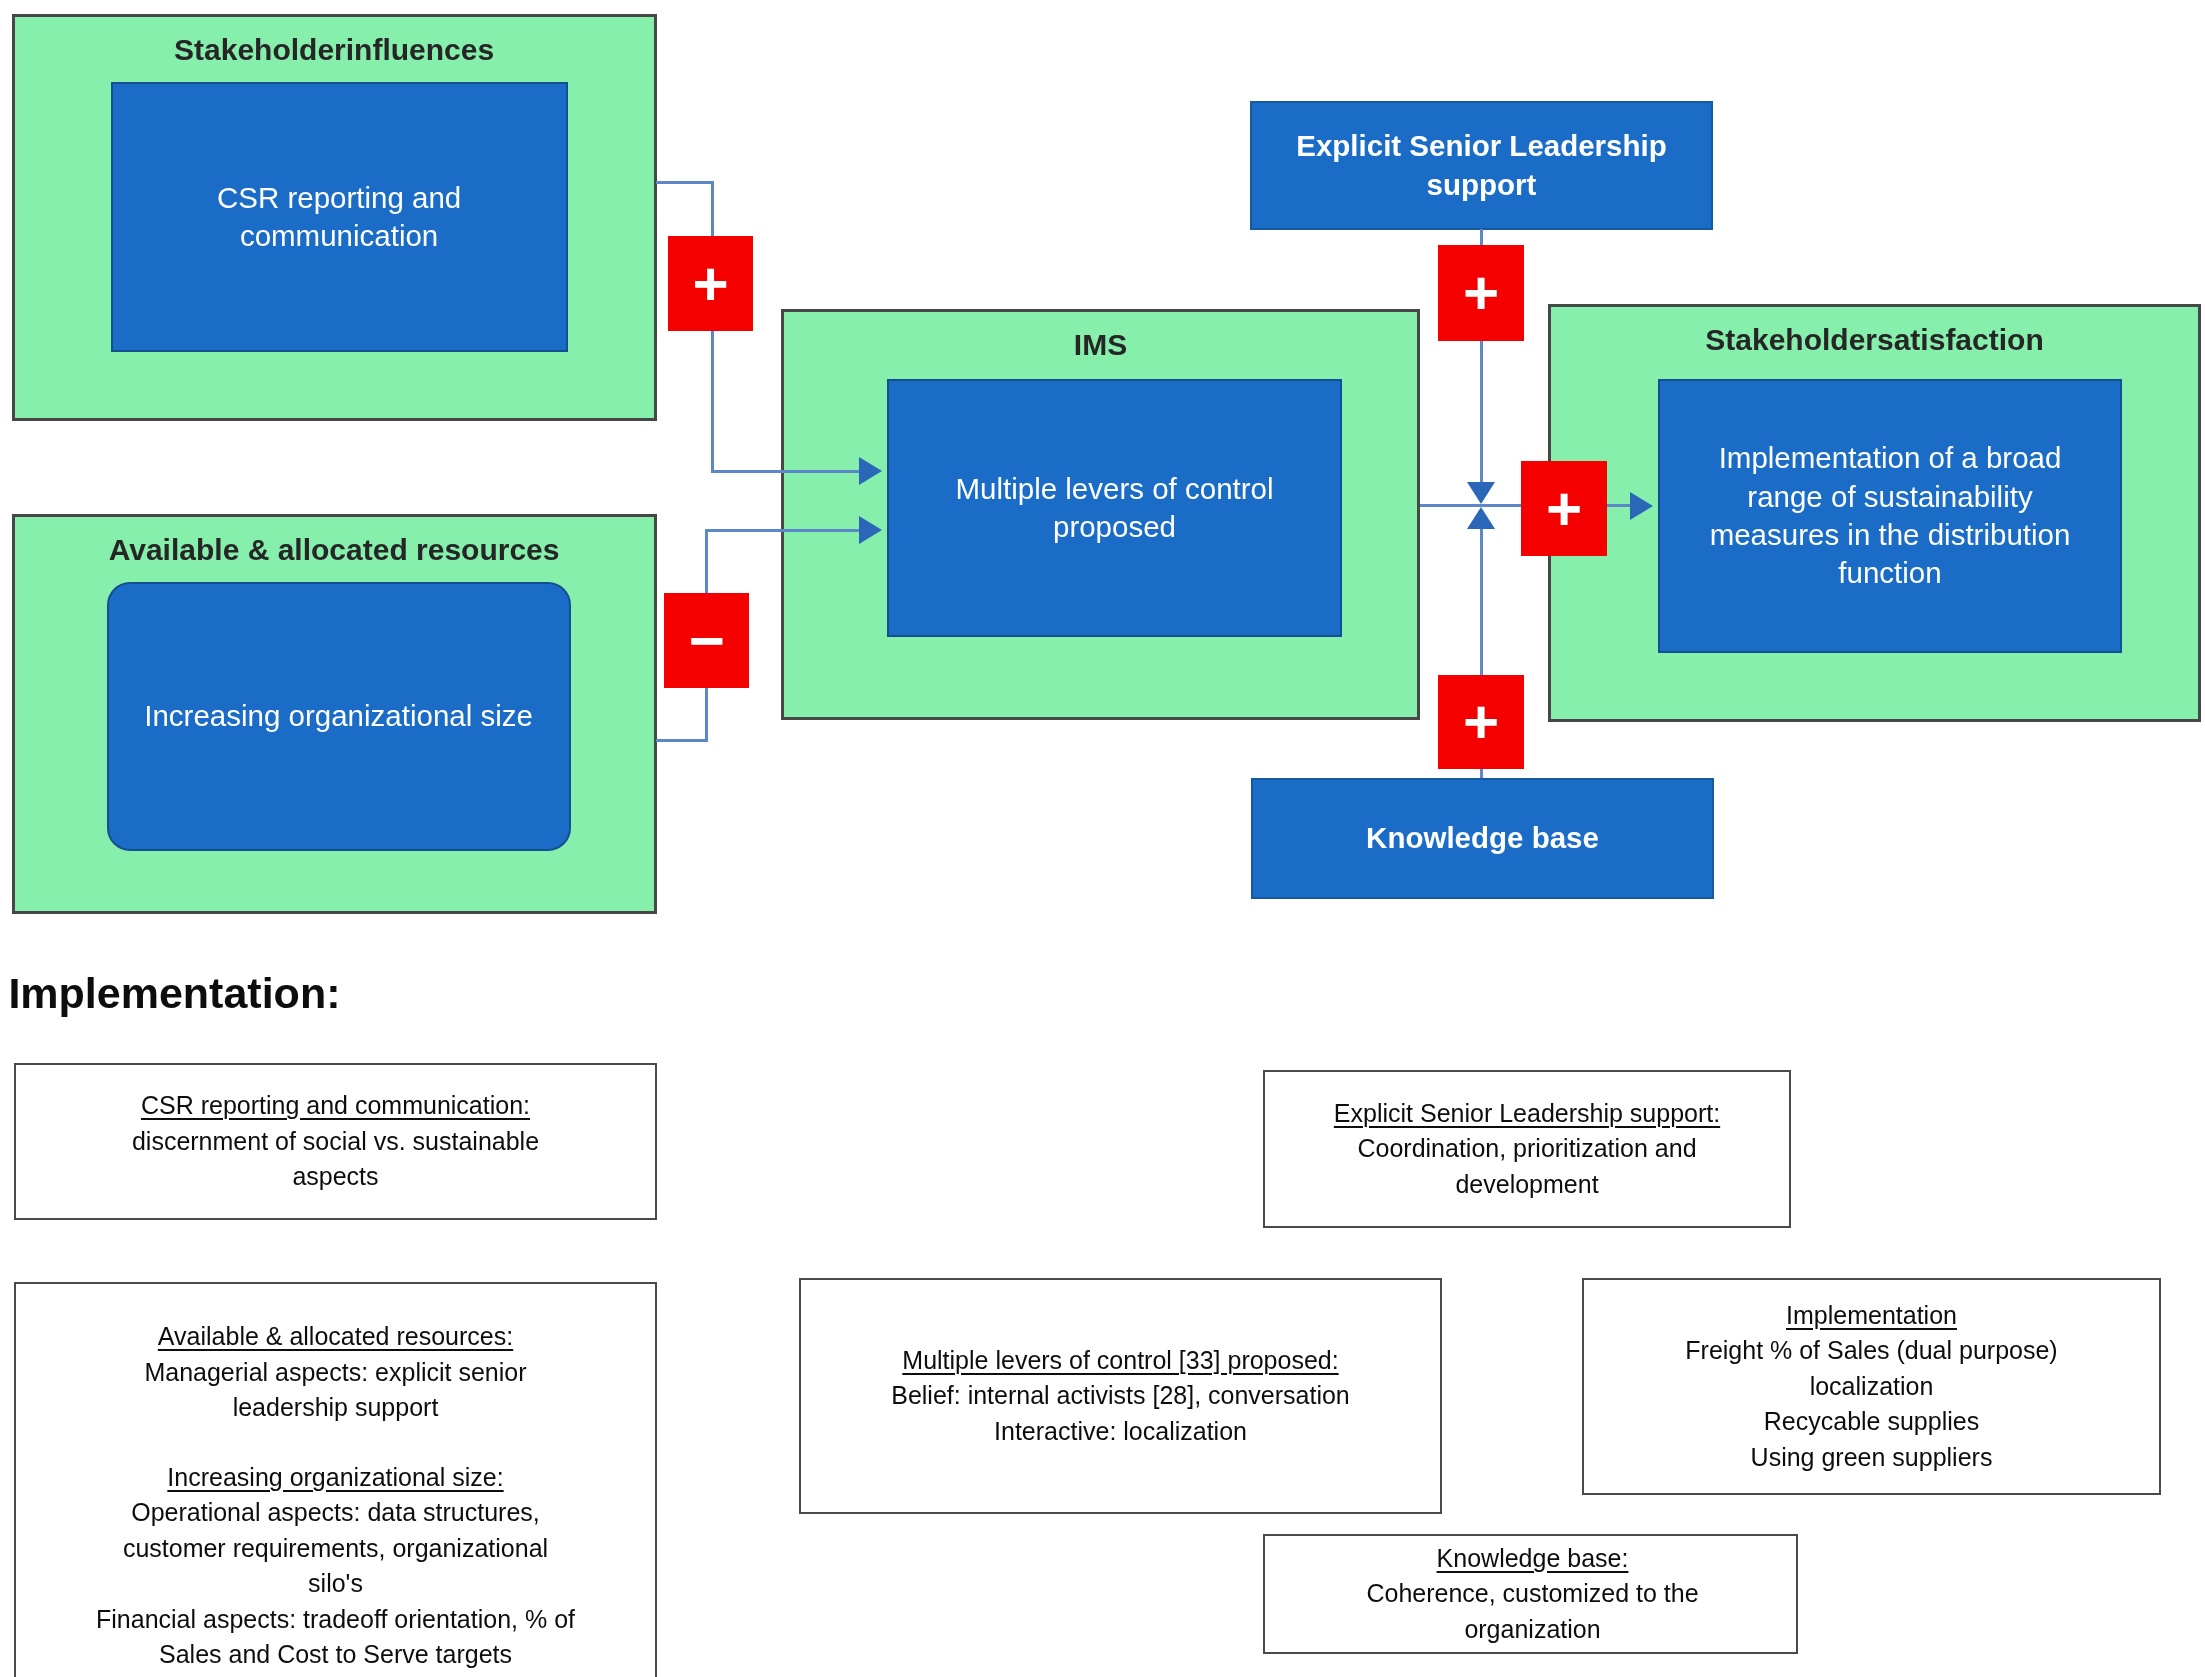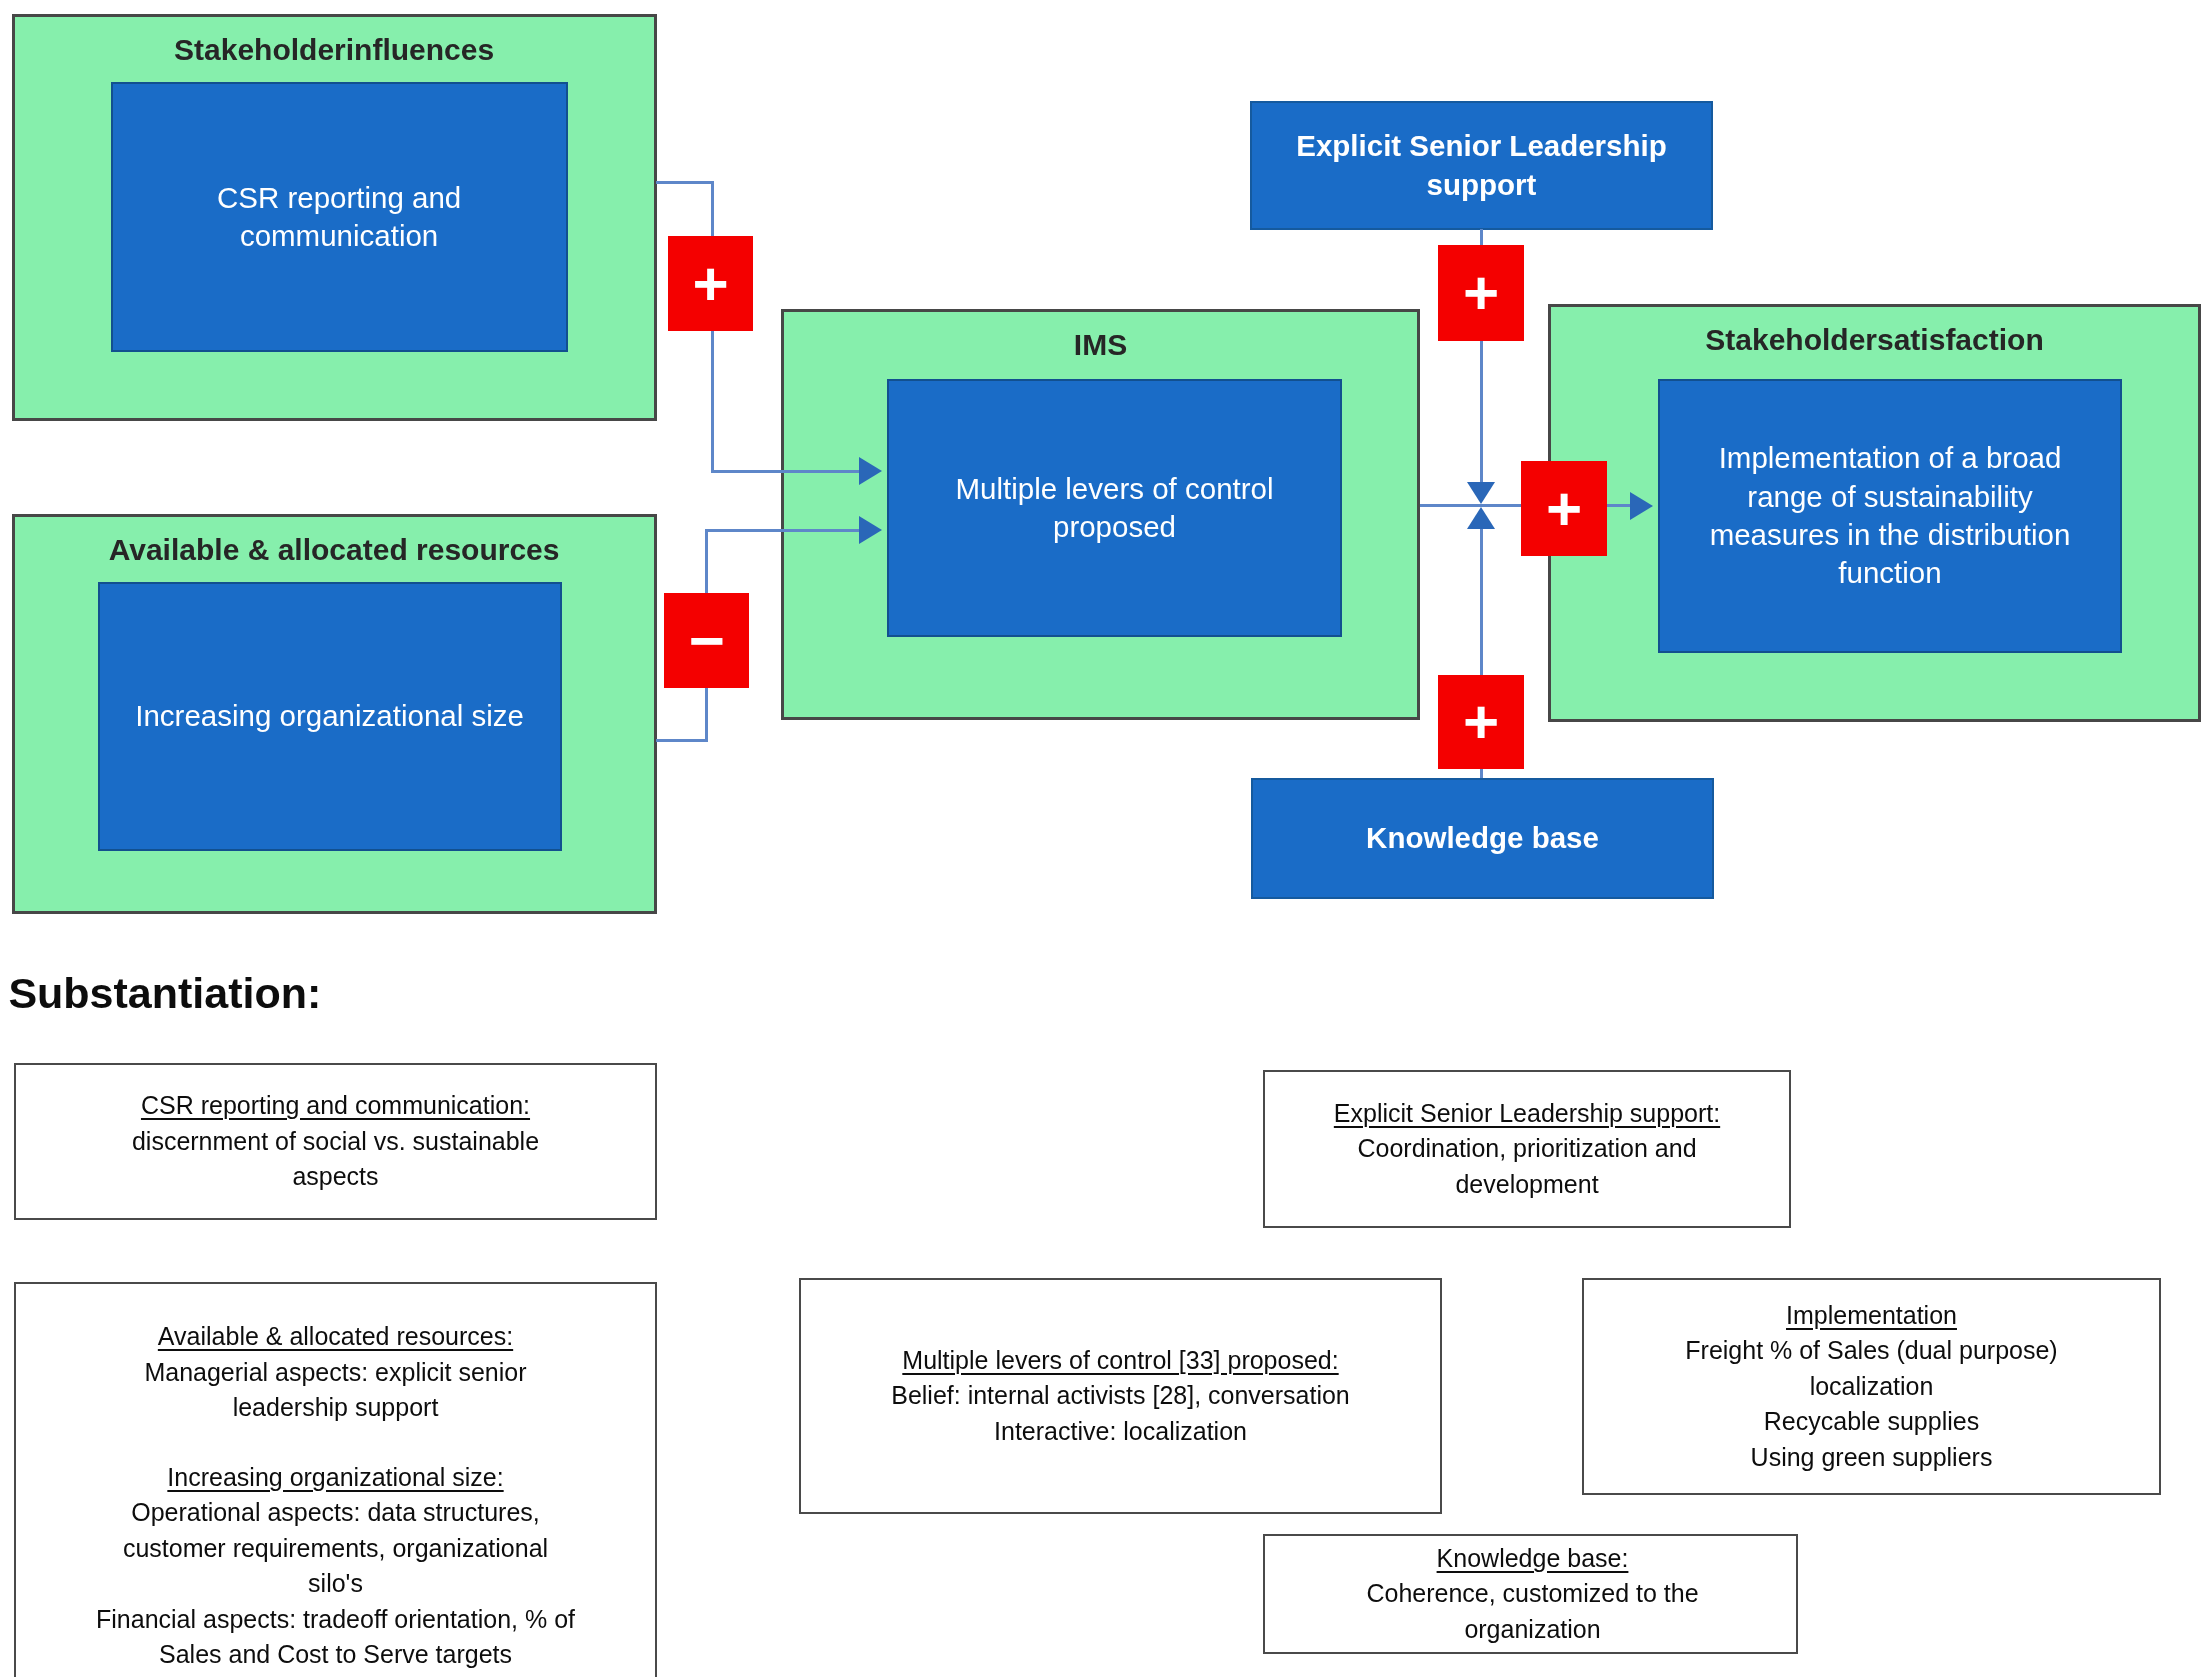--- a/index.html
+++ b/index.html
@@ -21,21 +21,21 @@
     color:#ffffff;font-size:29.5px;font-weight:400;line-height:1.3;padding:0 28px;
   }
   .bluebox{
     position:absolute;background:#1A6CC7;border:2.6px solid #155a9e;box-sizing:border-box;
     display:flex;align-items:center;justify-content:center;text-align:center;
     color:#ffffff;font-size:29.5px;font-weight:700;line-height:1.3;padding:0 32px;
   }
   #b-si{left:11.6px;top:14px;width:645px;height:407px;}
   #i-si{left:96px;top:65px;width:457px;height:270px;}
   #b-ar{left:11.6px;top:514px;width:645px;height:400px;}
-  #i-ar{left:83px;top:65px;width:464px;height:269px;}
+  #i-ar{left:92px;top:65px;width:464px;height:269px;border-radius:23px;}
   #b-ims{left:781px;top:309px;width:639px;height:411px;}
   #i-ims{left:103px;top:67px;width:455px;height:258px;}
   #b-ss{left:1548px;top:304px;width:653px;height:418px;}
   #i-ss{left:107px;top:72px;width:464px;height:274px;}
   #b-esl{left:1250px;top:101px;width:463px;height:129px;}
   #b-kb{left:1251px;top:778px;width:463px;height:121px;}
   
   .sign{
     position:absolute;background:#F40000;color:#ffffff;z-index:6;
     display:flex;align-items:center;justify-content:center;
@@ -130,21 +130,21 @@
 
   <div class="bluebox" id="b-esl">Explicit Senior Leadership support</div>
   <div class="bluebox" id="b-kb">Knowledge base</div>
 
   <div class="sign" id="s-a">+</div>
   <div class="sign" id="s-b">−</div>
   <div class="sign" id="s-c">+</div>
   <div class="sign" id="s-d">+</div>
   <div class="sign" id="s-e">+</div>
 
-  <div id="sub-heading">Substantiation:</div>
+  <div id="sub-heading">Implementation:</div>
 
   <div class="sub" id="sb-csr">
     <div class="u">CSR reporting and communication:</div>
     <div>discernment of social vs. sustainable</div>
     <div>aspects</div>
   </div>
 
   <div class="sub" id="sb-ar">
     <div class="u">Available &amp; allocated resources:</div>
     <div>Managerial aspects: explicit senior</div>

